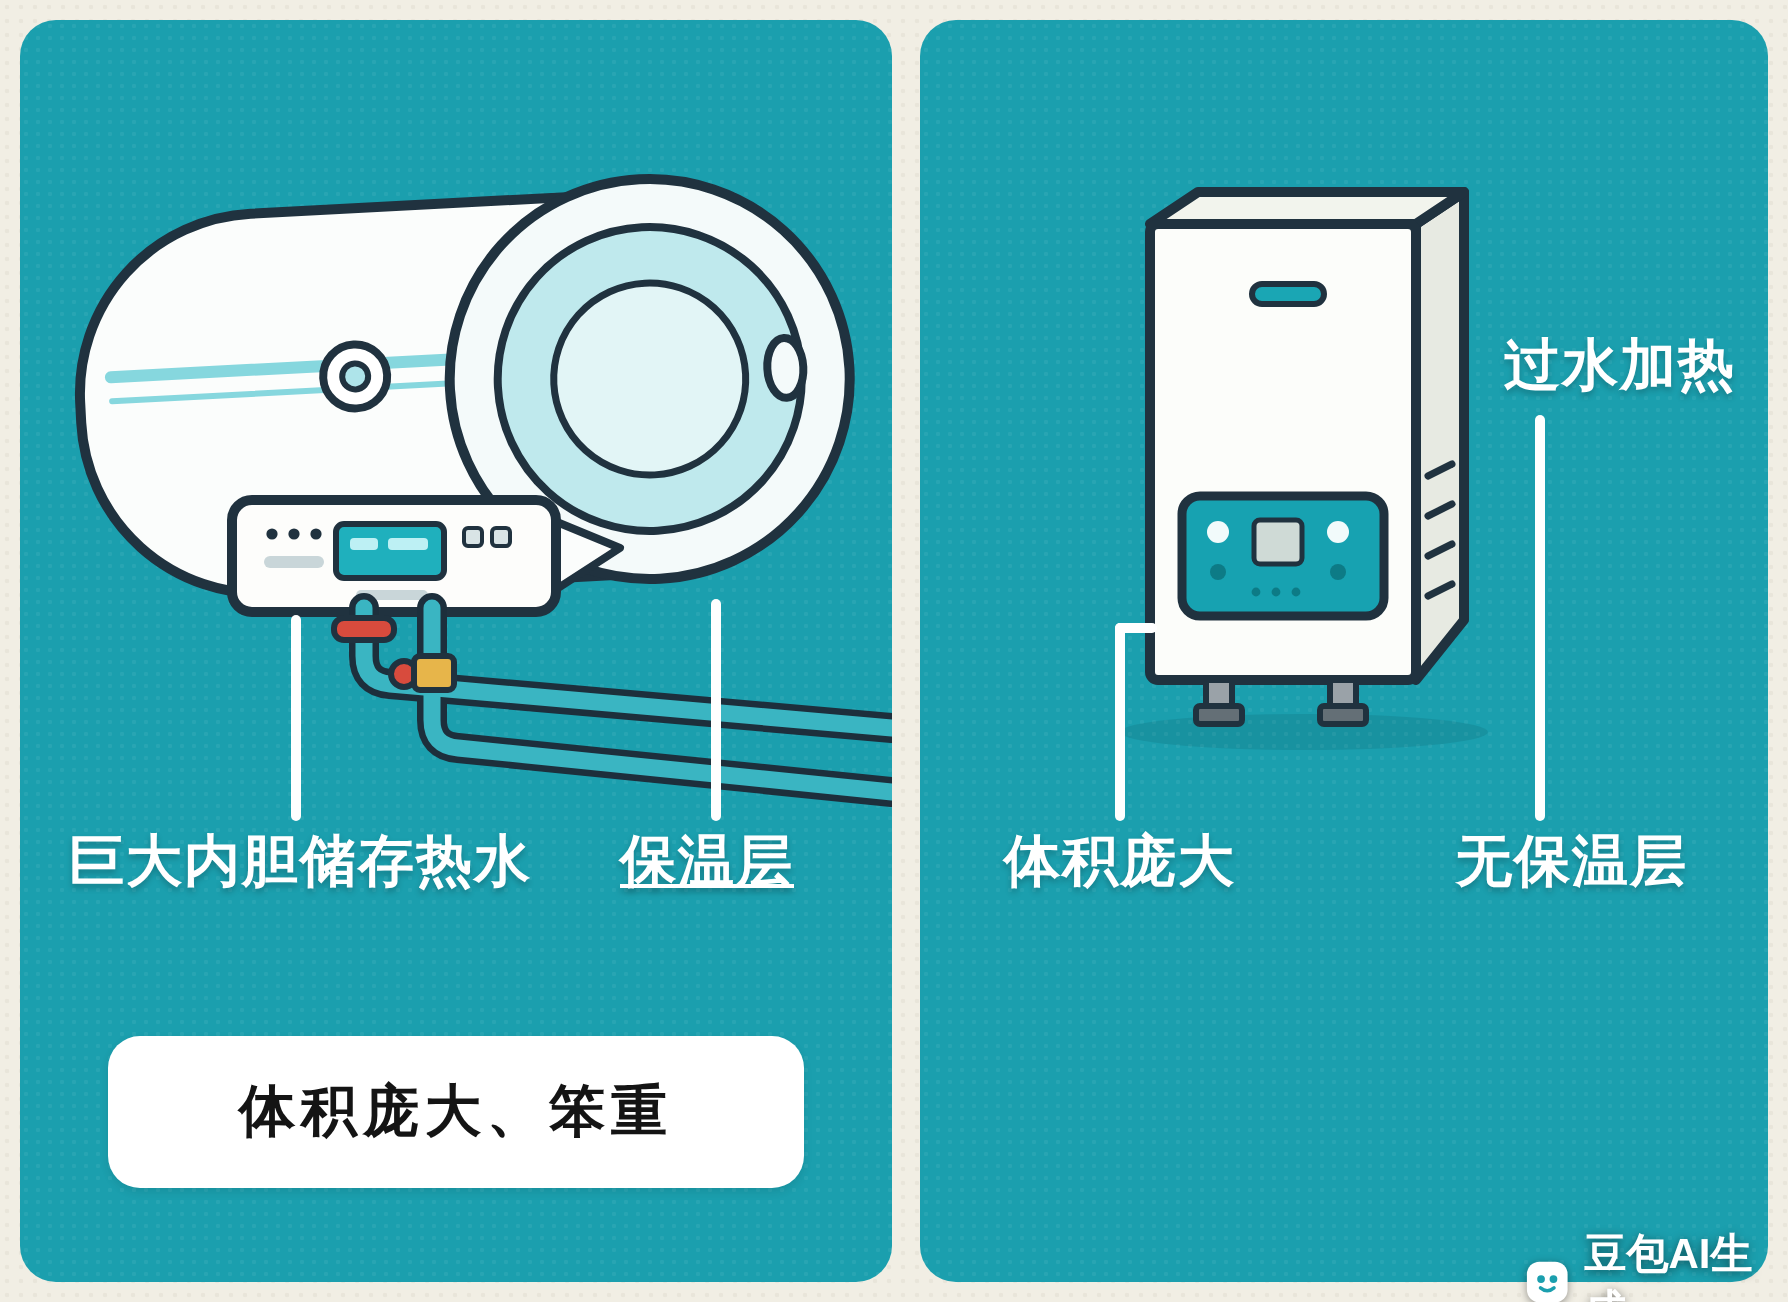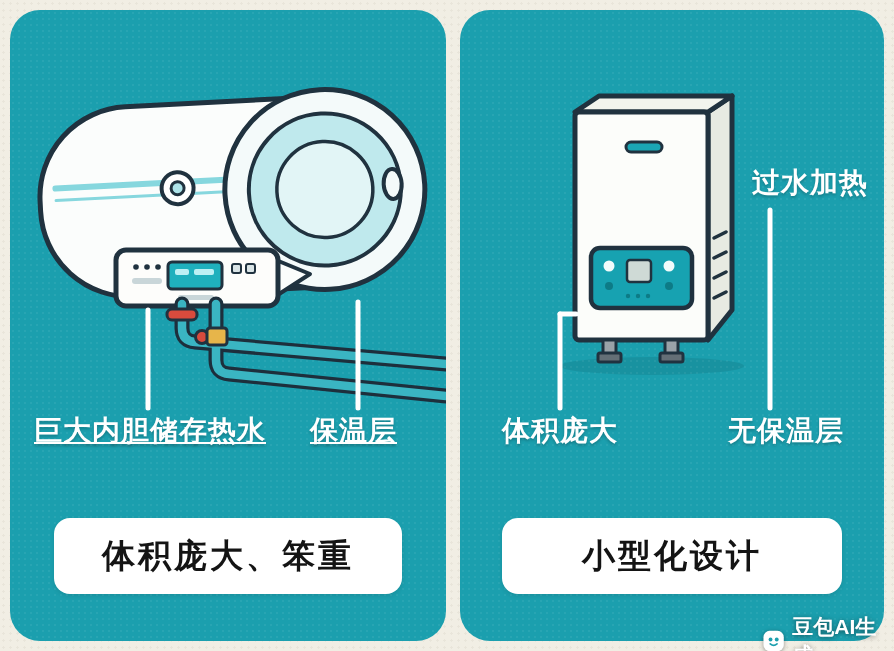--- a/index.html
+++ b/index.html
@@ -11,38 +11,38 @@
   .stage{
     position:absolute;inset:0;
     background-image:radial-gradient(rgba(70,60,40,.05) 1px,transparent 1.3px);
     background-size:7px 7px;
   }
   .panel{
     position:absolute;top:10px;height:631px;
     background:var(--panel,#1b9fae);
     background-image:radial-gradient(rgba(255,255,255,.06) 1px,transparent 1.2px);
     background-size:6px 6px;
-    border-radius:30px;overflow:hidden;
+    border-radius:18px;overflow:hidden;
   }
   .panel-left{left:10px;width:436px;}
   .panel-right{left:460px;width:424px;}
   .illus{position:absolute;inset:0;width:100%;height:100%;display:block;}
   .callout-label{
     position:absolute;color:var(--label-text,#fff);font-weight:700;font-size:28px;
     letter-spacing:1px;white-space:nowrap;text-shadow:0 2px 3px rgba(0,0,0,.22);
   }
-  .lbl-tank{left:24px;top:402px;text-decoration:underline;}
+  .lbl-tank{left:24px;top:402px;}
   .lbl-insulation{left:300px;top:402px;text-decoration:underline;}
   .lbl-heating{left:292px;top:154px;}
   .lbl-no-tank{left:42px;top:402px;}
   .lbl-no-insulation{left:236px;top:402px;margin-left:32px;}
   .banner{
     position:absolute;top:508px;height:76px;background:var(--banner-bg,#fff);
     border-radius:16px;display:flex;align-items:center;justify-content:center;
-    font-size:33px;font-weight:700;color:var(--banner-text,#141414);letter-spacing:3px;
+    font-size:28px;font-weight:700;color:var(--banner-text,#141414);letter-spacing:3px;
     box-shadow:0 2px 4px rgba(0,40,45,.12);
   }
   .banner-left{left:44px;width:348px;}
   .banner-right{left:42px;width:340px;}
   .watermark{
     position:absolute;left:762px;top:613px;display:flex;align-items:center;gap:7px;
     color:#fff;font-size:21px;font-weight:700;text-shadow:0 1px 5px rgba(0,0,0,.5);
   }
   .watermark svg{display:block;filter:drop-shadow(0 1px 2px rgba(0,0,0,.4));}
 </style>
@@ -137,21 +137,20 @@
       </g>
       <g stroke="#ffffff" stroke-width="5" stroke-linecap="round">
         <line x1="100" y1="304" x2="100" y2="398"></line>
         <line x1="100" y1="304" x2="116" y2="304"></line>
         <line x1="310" y1="200" x2="310" y2="398"></line>
       </g>
     </svg>
     <div class="callout-label lbl-heating">过水加热</div>
     <div class="callout-label lbl-no-tank">体积庞大</div>
     <div class="callout-label lbl-no-insulation">无保温层</div>
-    <div class="banner banner-right">小型化设计</div>
   </section>
 
   <div class="watermark">
     <svg width="24" height="24" viewBox="0 0 24 24">
       <rect x="1.5" y="1.5" width="21" height="21" rx="6.5" fill="#ffffff"></rect>
       <circle cx="8.8" cy="10.5" r="2" fill="#1b9fae"></circle>
       <circle cx="15.2" cy="10.5" r="2" fill="#1b9fae"></circle>
       <path d="M 8.5 15 Q 12 18 15.5 15" fill="none" stroke="#1b9fae" stroke-width="1.8" stroke-linecap="round"></path>
     </svg>
     <span>豆包AI生成</span>

